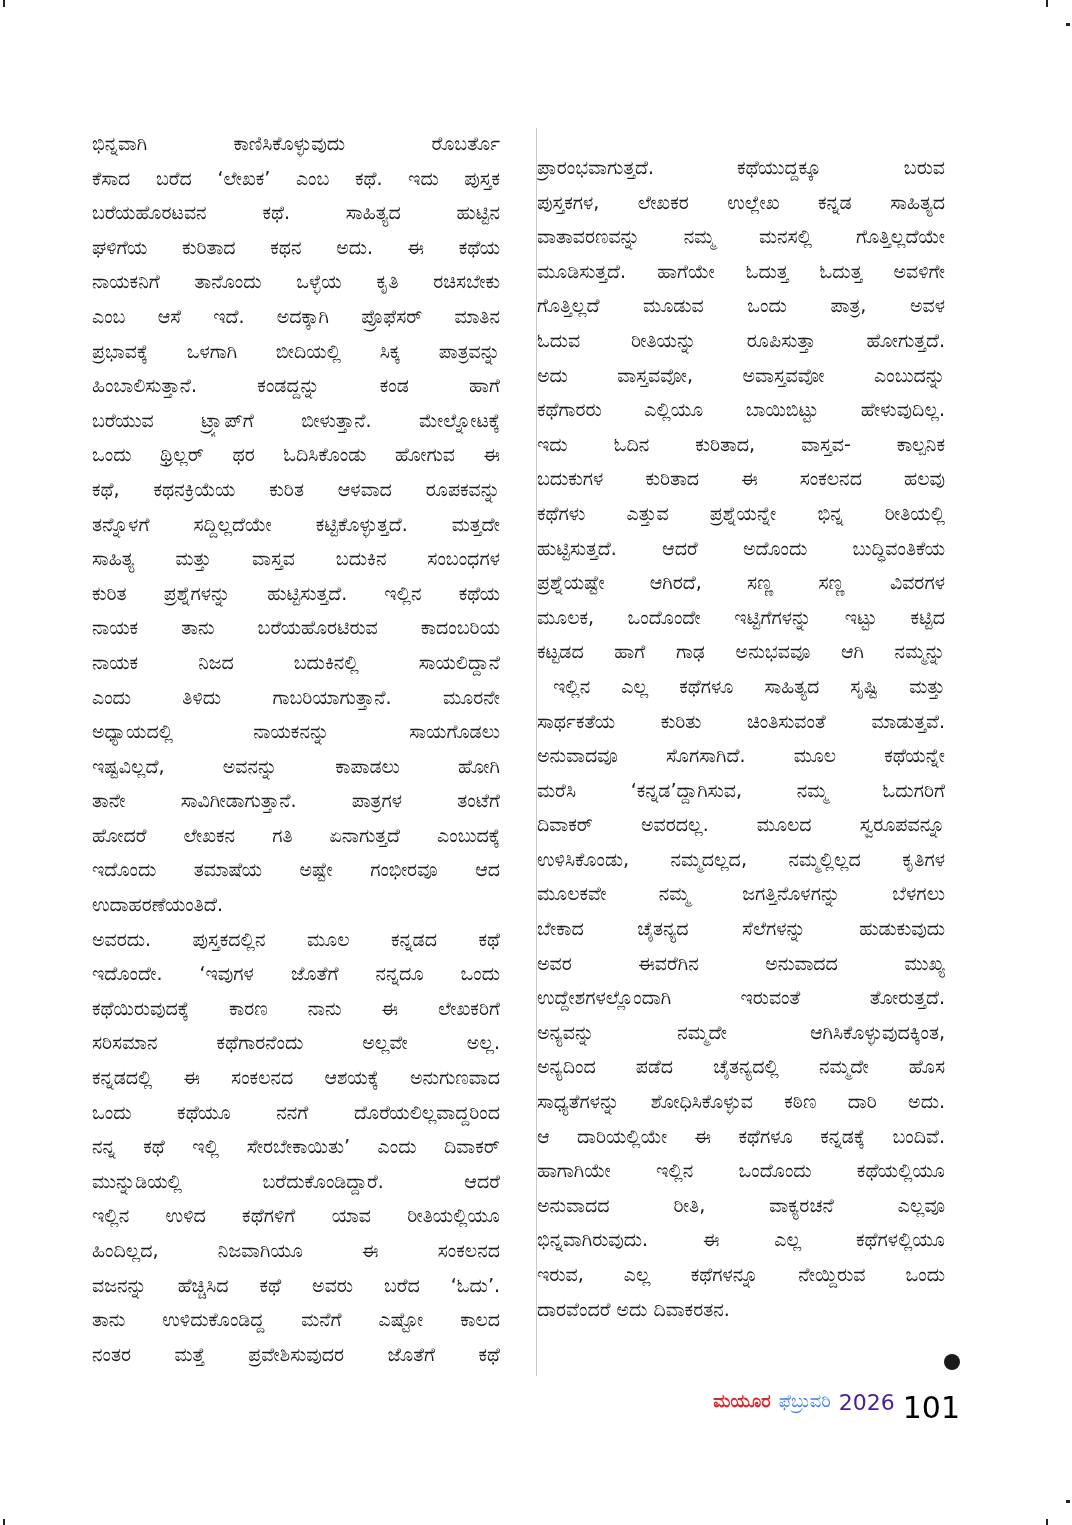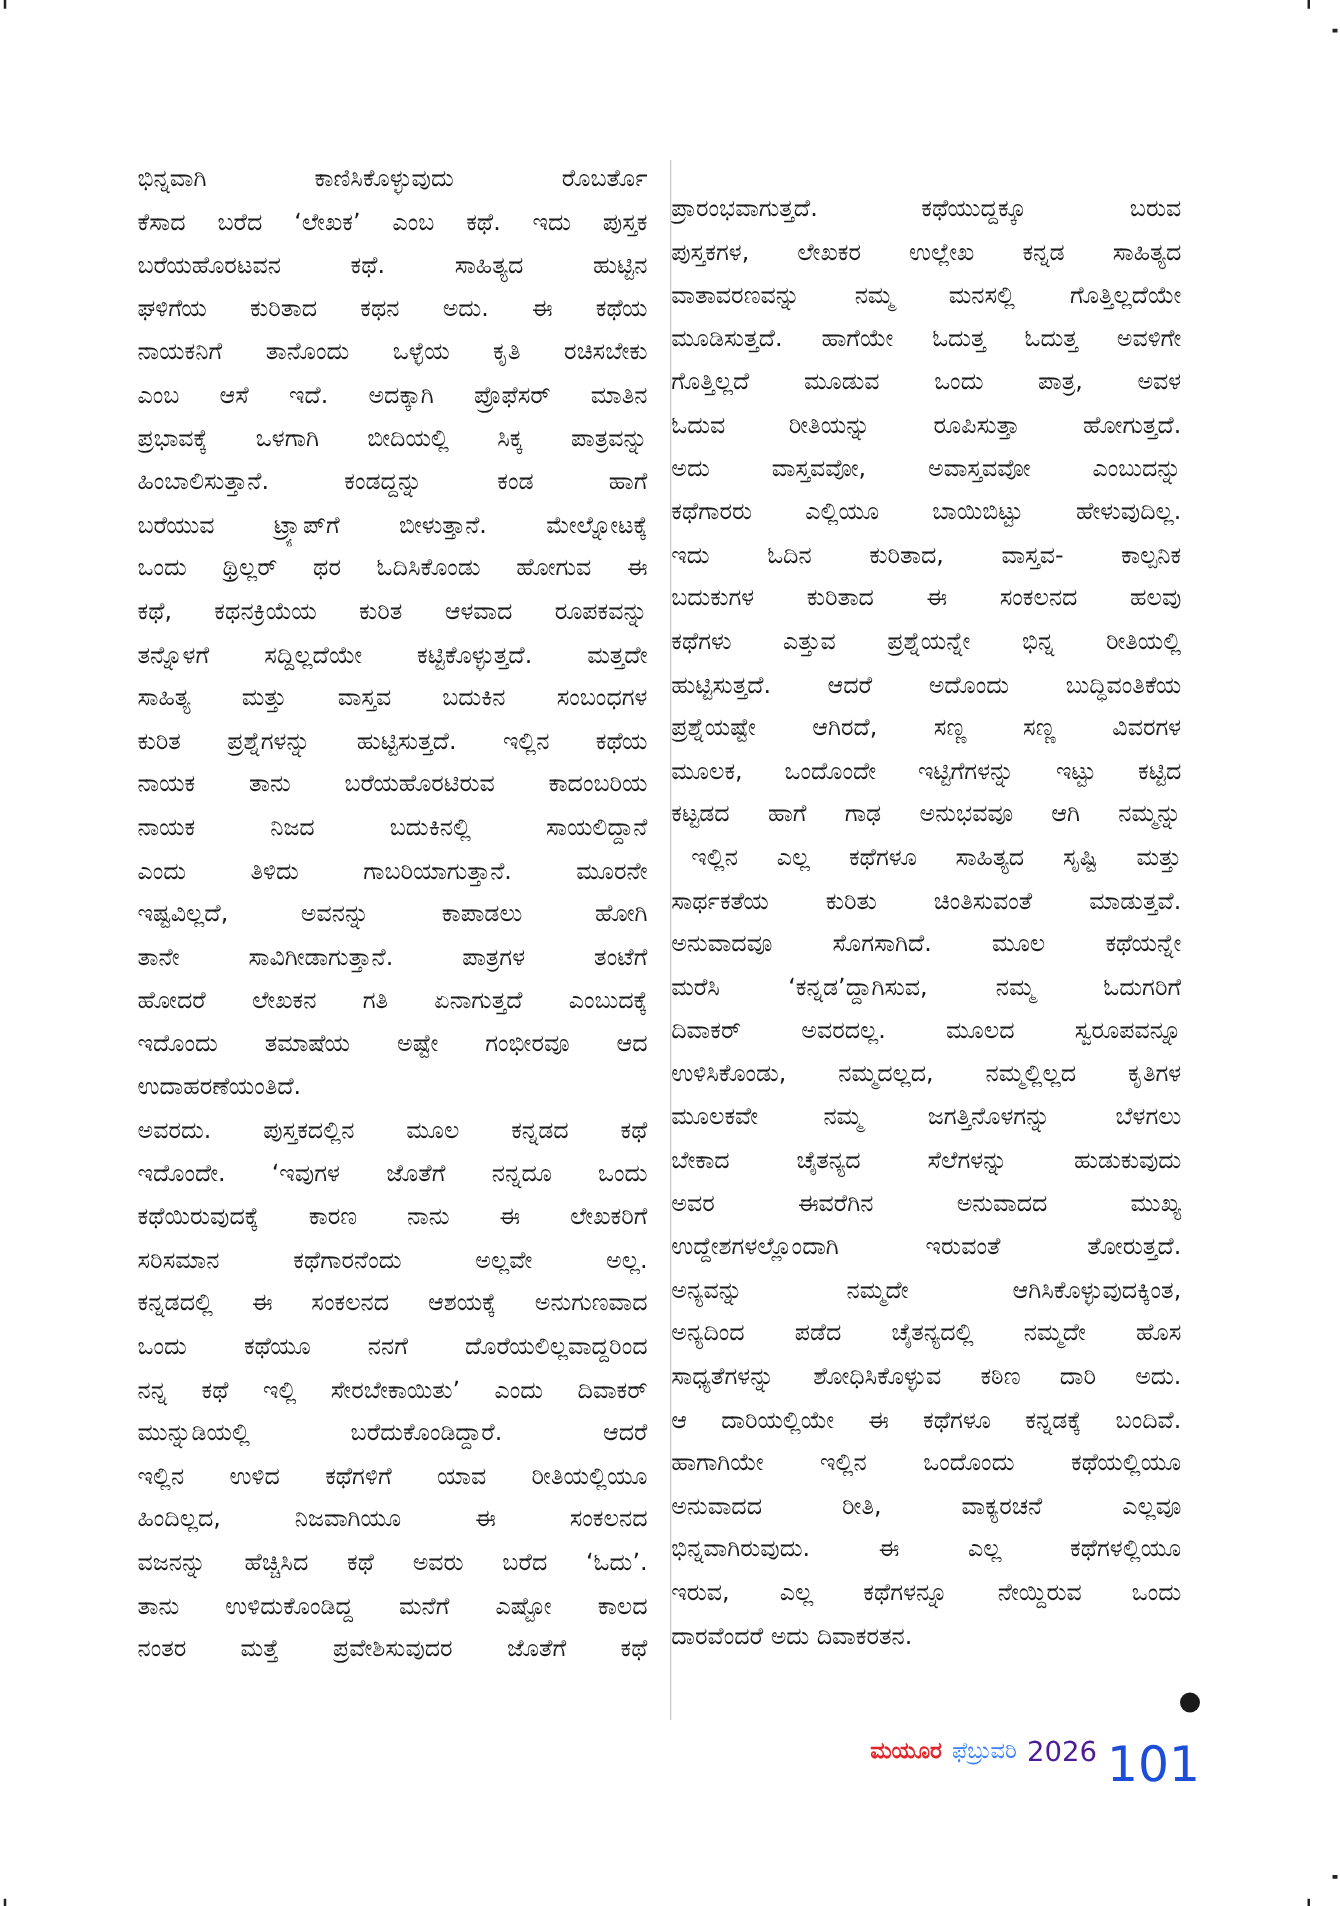--- a/index.html
+++ b/index.html
@@ -1,32 +1,32 @@
 <!DOCTYPE html>
 <html><head>
   <meta charset="utf-8">
   <style>
     html, body { margin: 0; padding: 0; background: #ffffff; }
     body { width: 1072px; height: 1525px; position: relative; overflow: hidden;
            font-family: "DejaVu Sans", sans-serif; color: #1a1a1a; }
     .crop { position: absolute; background: #222; }
     .col { position: absolute; top: 126px; }
-    .col-left { left: 110px; width: 408px; }
+    .col-left { left: 92px; width: 408px; }
     .col-right { left: 537px; width: 408px; margin-top: 24px; }
     .line { height: 34.6px; line-height: 34.6px; font-size: 19px; white-space: nowrap;
             text-align: justify; text-align-last: justify; overflow: hidden; }
     .line.last { text-align-last: left; }
     .line.indent { padding-left: 16px; }
     .rule { position: absolute; left: 536px; top: 128px; width: 1px; height: 1248px; background: #c8c8c8; }
     .end-dot { position: absolute; left: 944px; top: 1354px; width: 16px; height: 16px; border-radius: 50%; background: #1a1a1a; }
     .footer { position: absolute; right: 112px; top: 1390px; display: flex; align-items: flex-start; gap: 8px; }
     .footer .brand { color: #e0262b; font-weight: bold; font-size: 18px; }
     .footer .month { color: #3b82f6; font-size: 18px; }
     .footer .year { color: #4c1d95; font-size: 22px; }
-    .footer .page { color: #1d4ed8; font-size: 39px; }
+    .footer .page { color: #000000; font-size: 30px; }
   </style>
 </head>
 <body>
 
 <div class="crop" style="left:3px;top:0;width:2px;height:7px;"></div>
 <div class="crop" style="left:1046px;top:0;width:2px;height:7px;"></div>
 <div class="crop" style="left:1066px;top:23px;width:4px;height:3px;"></div>
 <div class="crop" style="left:1066px;top:1500px;width:4px;height:3px;"></div>
 <div class="crop" style="left:3px;top:1519px;width:2px;height:6px;"></div>
 <div class="crop" style="left:1046px;top:1519px;width:2px;height:6px;"></div>
@@ -42,20 +42,21 @@
   <div class="line">ಹಿಂಬಾಲಿಸುತ್ತಾನೆ. ಕಂಡದ್ದನ್ನು ಕಂಡ ಹಾಗೆ</div>
   <div class="line">ಬರೆಯುವ ಟ್ರ್ಯಾಪ್‌ಗೆ ಬೀಳುತ್ತಾನೆ. ಮೇಲ್ನೋಟಕ್ಕೆ</div>
   <div class="line">ಒಂದು ಥ್ರಿಲ್ಲರ್ ಥರ ಓದಿಸಿಕೊಂಡು ಹೋಗುವ ಈ</div>
   <div class="line">ಕಥೆ, ಕಥನಕ್ರಿಯೆಯ ಕುರಿತ ಆಳವಾದ ರೂಪಕವನ್ನು</div>
   <div class="line">ತನ್ನೊಳಗೆ ಸದ್ದಿಲ್ಲದೆಯೇ ಕಟ್ಟಿಕೊಳ್ಳುತ್ತದೆ. ಮತ್ತದೇ</div>
   <div class="line">ಸಾಹಿತ್ಯ ಮತ್ತು ವಾಸ್ತವ ಬದುಕಿನ ಸಂಬಂಧಗಳ</div>
   <div class="line">ಕುರಿತ ಪ್ರಶ್ನೆಗಳನ್ನು ಹುಟ್ಟಿಸುತ್ತದೆ. ಇಲ್ಲಿನ ಕಥೆಯ</div>
   <div class="line">ನಾಯಕ ತಾನು ಬರೆಯಹೊರಟಿರುವ ಕಾದಂಬರಿಯ</div>
   <div class="line">ನಾಯಕ ನಿಜದ ಬದುಕಿನಲ್ಲಿ ಸಾಯಲಿದ್ದಾನೆ</div>
   <div class="line">ಎಂದು ತಿಳಿದು ಗಾಬರಿಯಾಗುತ್ತಾನೆ. ಮೂರನೇ</div>
+  <div class="line">ಅಧ್ಯಾಯದಲ್ಲಿ ನಾಯಕನನ್ನು ಸಾಯಗೊಡಲು</div>
   <div class="line">ಇಷ್ಟವಿಲ್ಲದೆ, ಅವನನ್ನು ಕಾಪಾಡಲು ಹೋಗಿ</div>
   <div class="line">ತಾನೇ ಸಾವಿಗೀಡಾಗುತ್ತಾನೆ. ಪಾತ್ರಗಳ ತಂಟೆಗೆ</div>
   <div class="line">ಹೋದರೆ ಲೇಖಕನ ಗತಿ ಏನಾಗುತ್ತದೆ ಎಂಬುದಕ್ಕೆ</div>
   <div class="line">ಇದೊಂದು ತಮಾಷೆಯ ಅಷ್ಟೇ ಗಂಭೀರವೂ ಆದ</div>
   <div class="line last">ಉದಾಹರಣೆಯಂತಿದೆ.</div>
   <div class="line">ಅವರದು. ಪುಸ್ತಕದಲ್ಲಿನ ಮೂಲ ಕನ್ನಡದ ಕಥೆ</div>
   <div class="line">ಇದೊಂದೇ. ‘ಇವುಗಳ ಜೊತೆಗೆ ನನ್ನದೂ ಒಂದು</div>
   <div class="line">ಕಥೆಯಿರುವುದಕ್ಕೆ ಕಾರಣ ನಾನು ಈ ಲೇಖಕರಿಗೆ</div>
   <div class="line">ಸರಿಸಮಾನ ಕಥೆಗಾರನೆಂದು ಅಲ್ಲವೇ ಅಲ್ಲ.</div>
   <div class="line">ಕನ್ನಡದಲ್ಲಿ ಈ ಸಂಕಲನದ ಆಶಯಕ್ಕೆ ಅನುಗುಣವಾದ</div>

